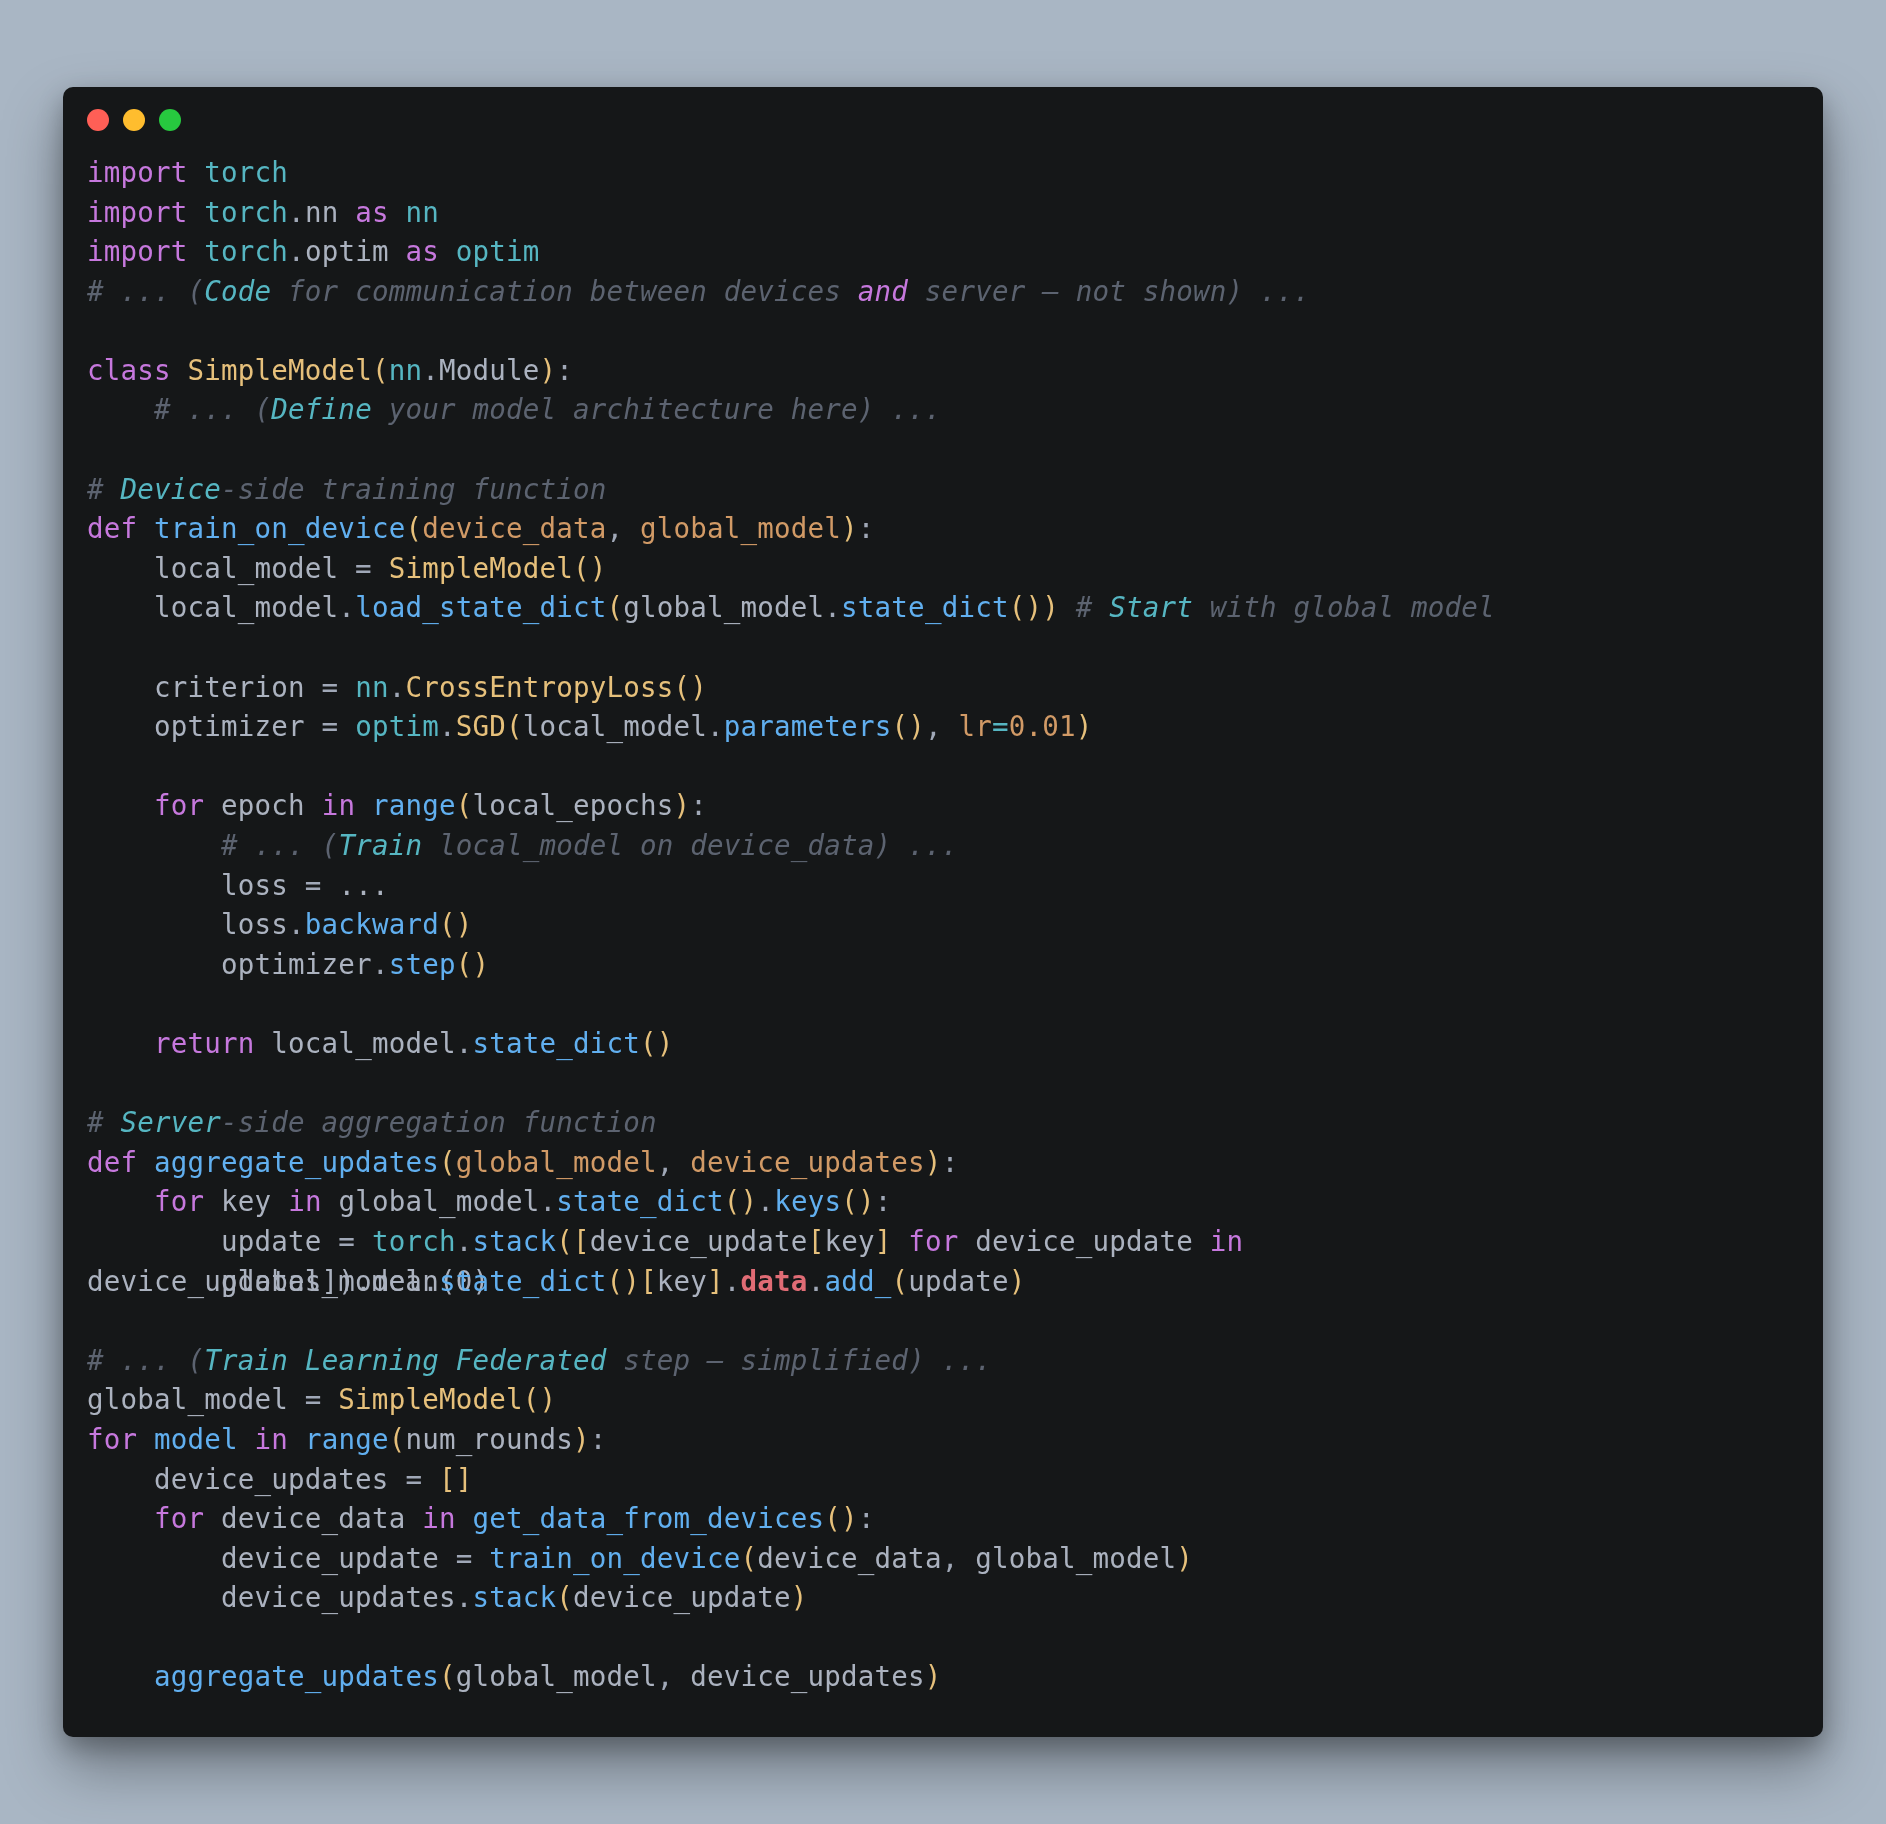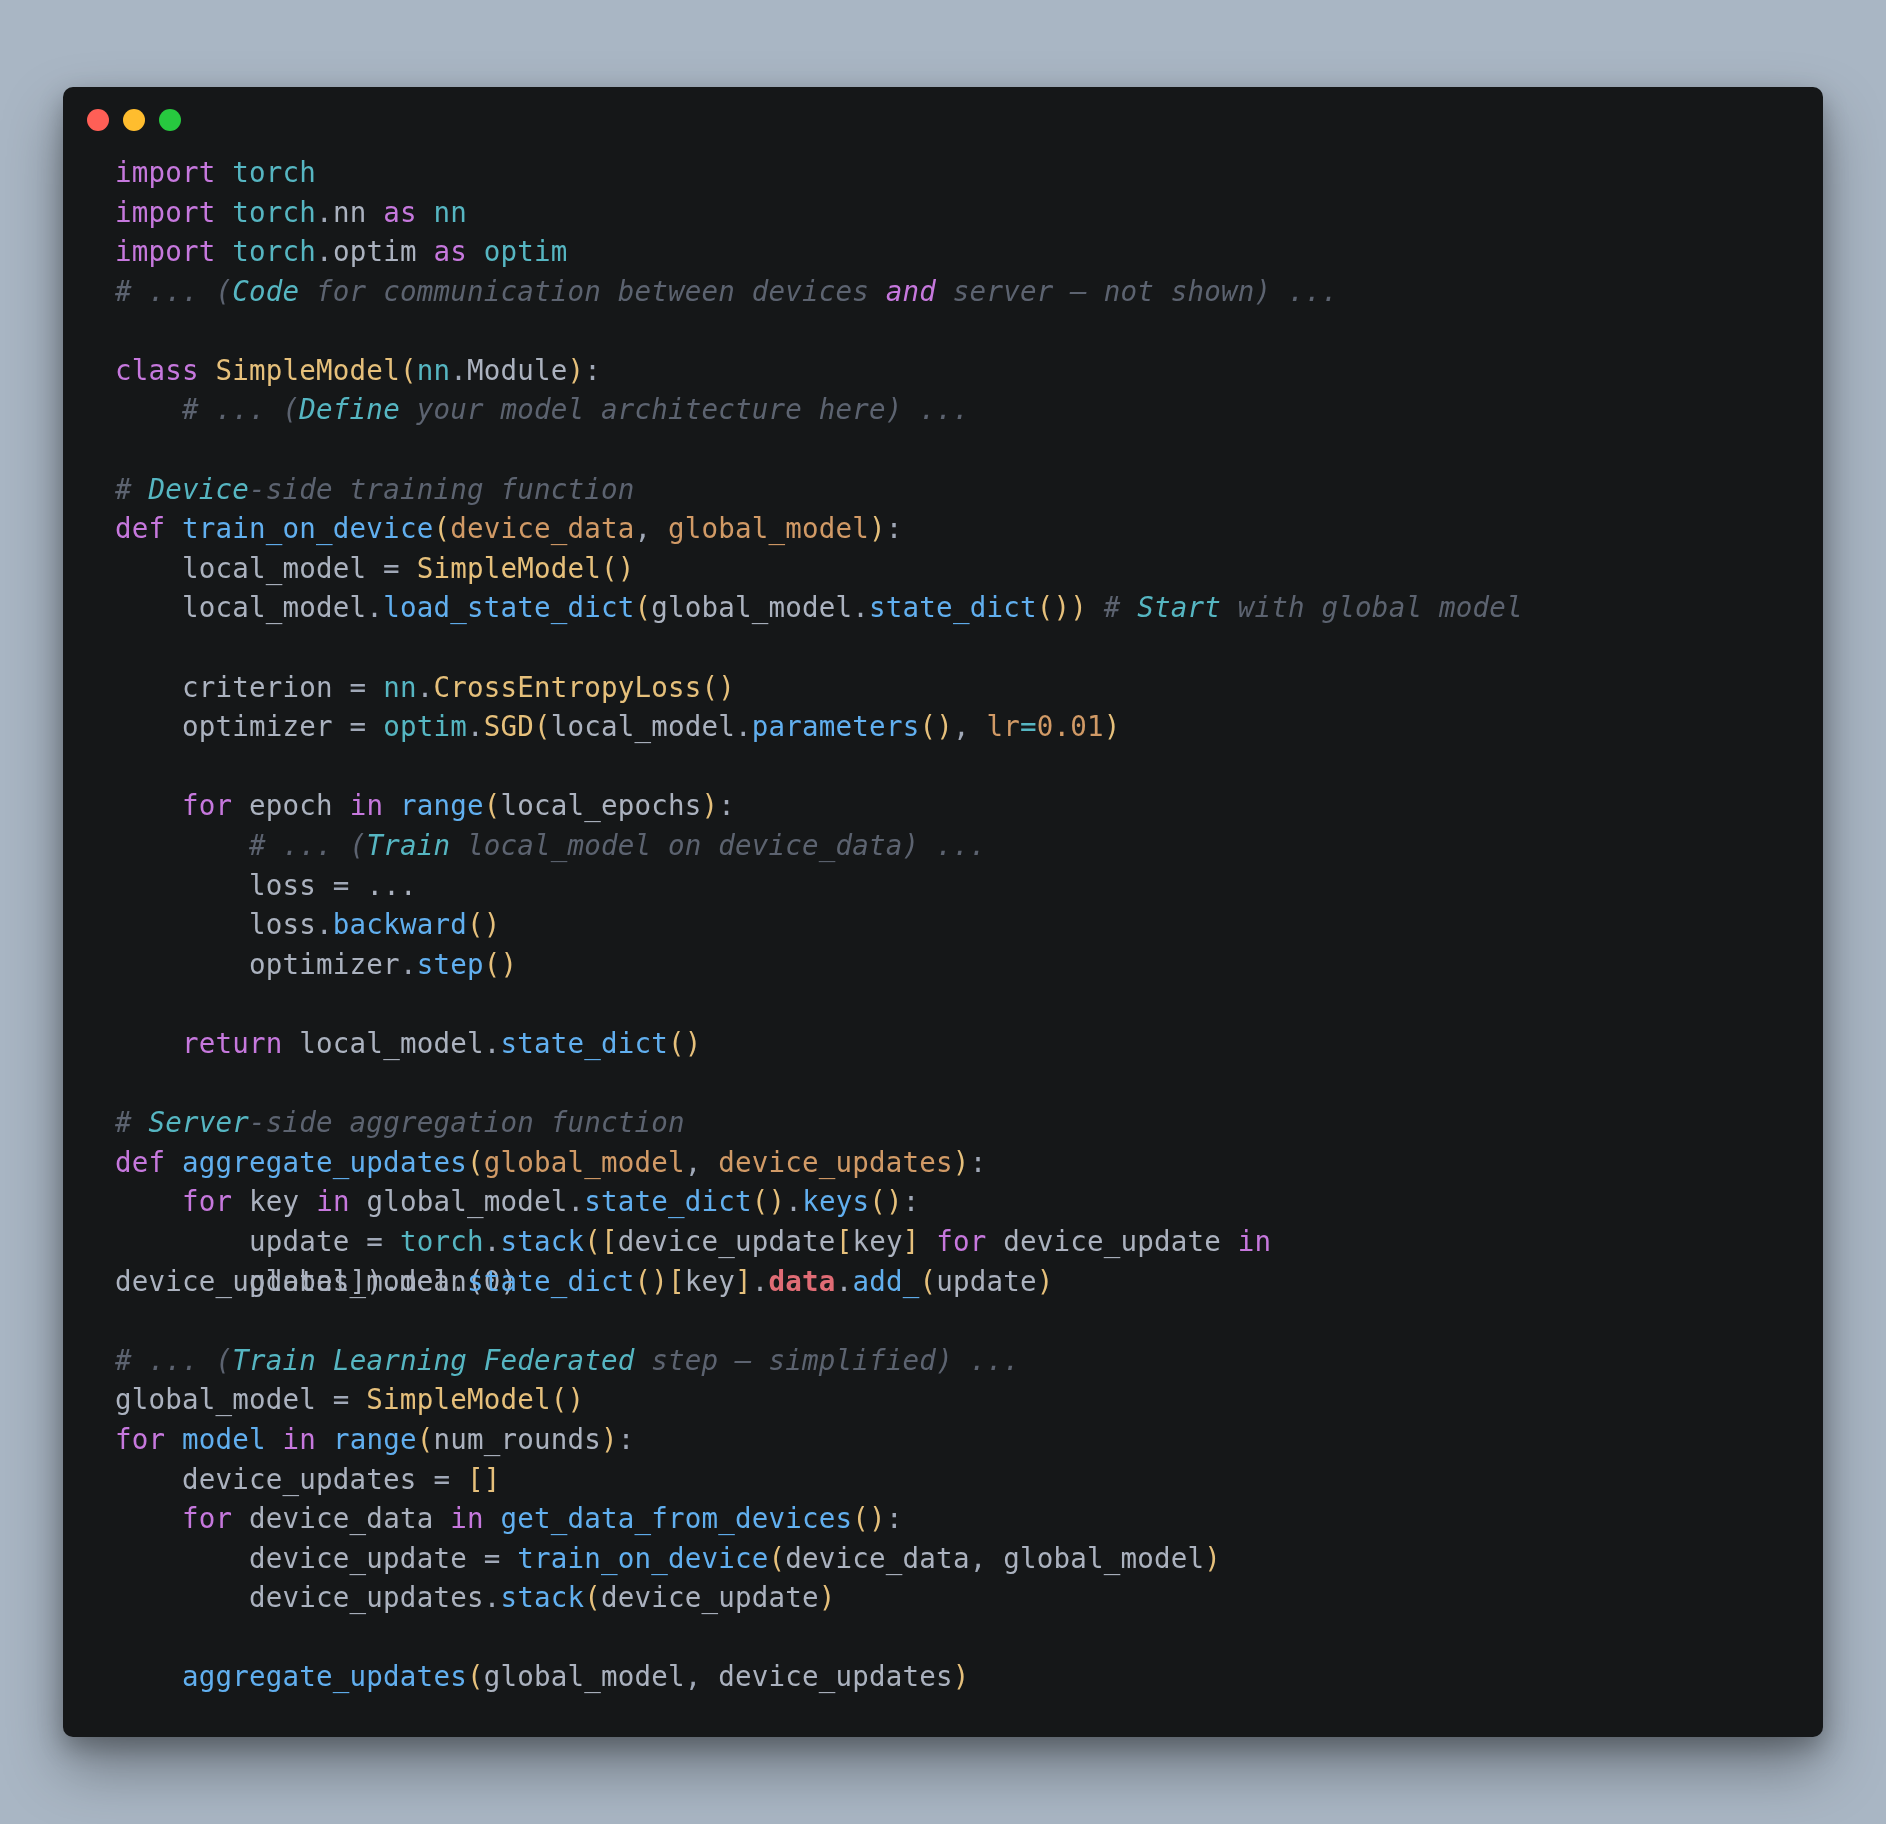--- a/index.html
+++ b/index.html
@@ -35,21 +35,20 @@
   .dot-yellow { background: #ffbd2e; }
   .dot-green { background: #27c93f; }
   .code {
     padding: 14px 12px 40px 24px;
     font-size: 27.5px;
     line-height: 1.44;
     white-space: pre;
     color: #a0a8b7;
     font-weight: 500;
     letter-spacing: 0.2px;
-    margin-left: 28px;
   }
   .kw { color: #c678dd; }       
   .mod { color: #56b6c2; }
   .fn { color: #e6c07b; }       
   .call { color: #61afef; }
   .num { color: #d19a66; }
   .op { color: #56b6c2; }
   .paren { color: #e6c07b; }
   .id { color: #abb2bf; }
   .cmt { color: #5c6370; font-style: italic; }

